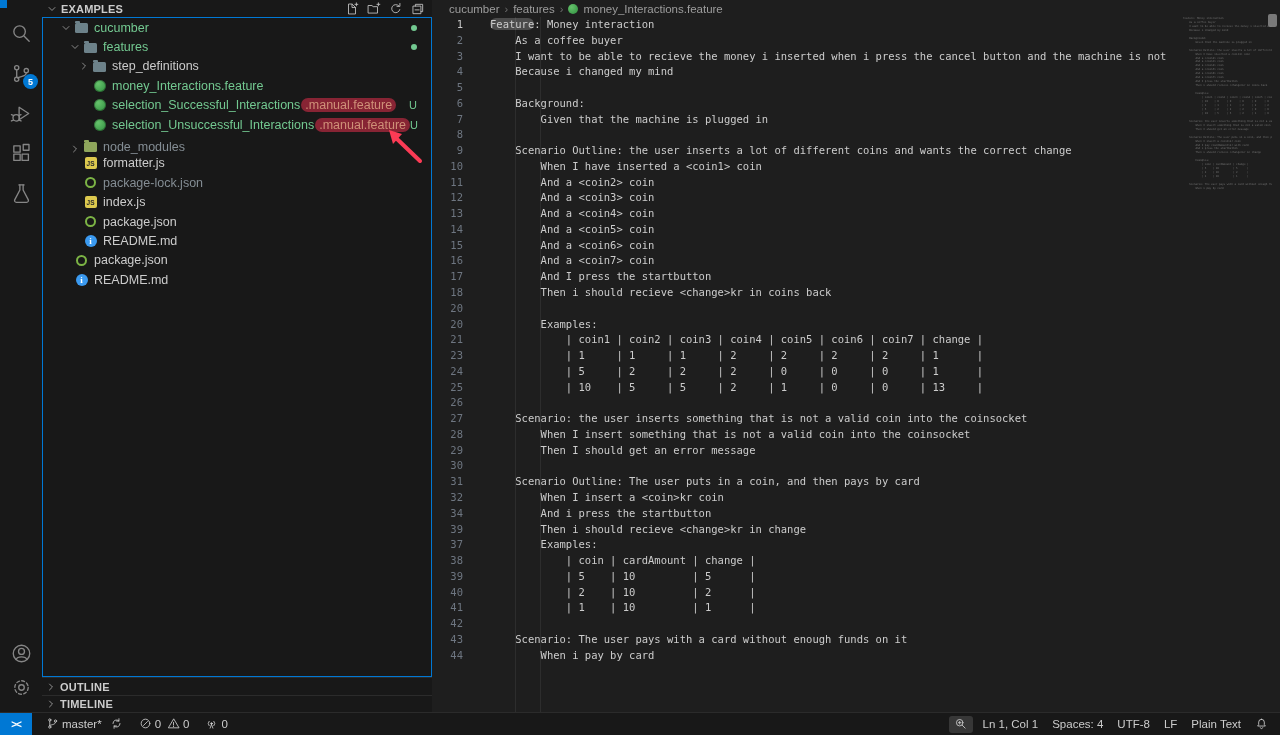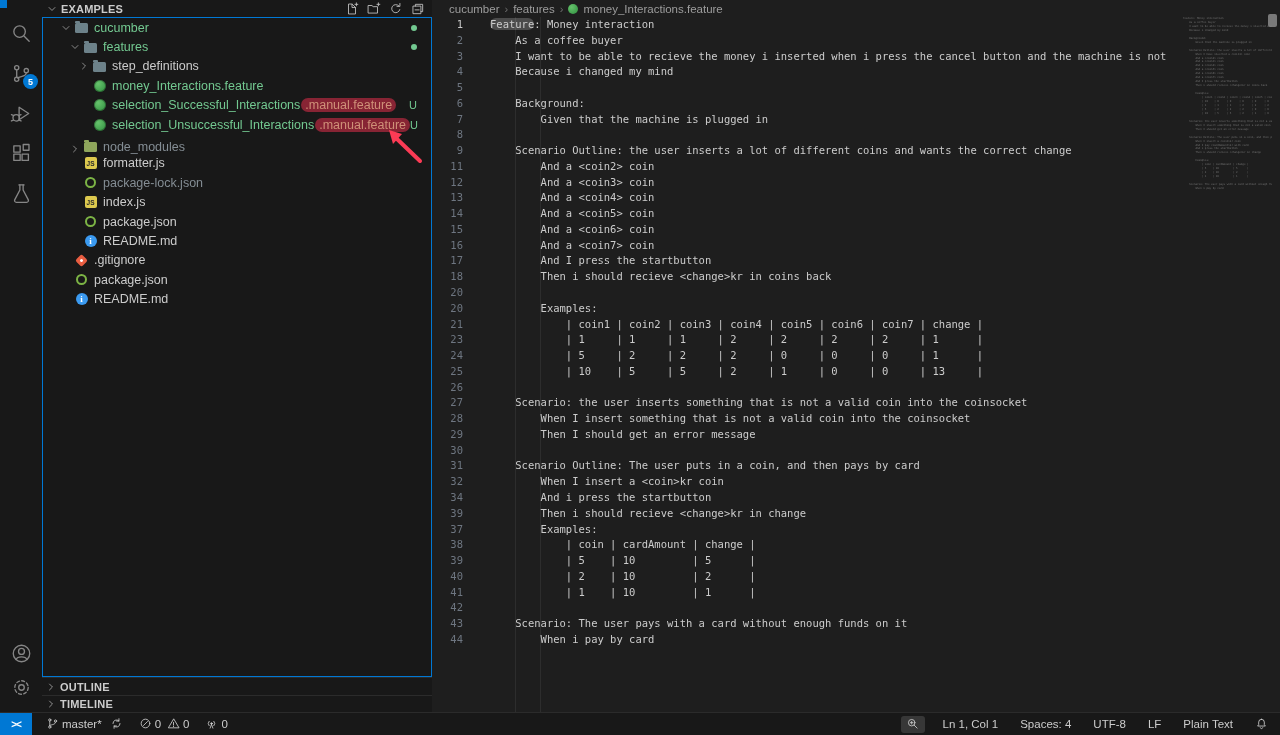--- a/index.html
+++ b/index.html
@@ -111,21 +111,21 @@
   .statusbar { position:absolute; left:0; top:712px; width:1280px; height:23px;
                background:#181818; border-top:1px solid #2b2b2b; display:flex;
                align-items:center; color:#cccccc; font-size:11.5px; }
   .sb-remote { width:32px; height:100%; background:#0078d4; color:#fff; display:flex;
                align-items:center; justify-content:center; font-weight:bold; font-size:10px;
                letter-spacing:-1px; cursor:pointer; }
   .st-item { display:flex; align-items:center; gap:3px; cursor:pointer; padding:0 4px; height:100%; }
   .st-item svg { width:13px; height:13px; stroke:#cccccc; fill:none; stroke-width:1.6;
                  stroke-linecap:round; stroke-linejoin:round; }
   .st-left { display:flex; align-items:center; margin-left:10px; gap:8px; height:100%; }
-  .st-right { margin-left:auto; display:flex; align-items:center; gap:14px; padding-right:8px; height:100%; }
+  .st-right { margin-left:auto; display:flex; align-items:center; gap:6px; padding-right:8px; height:100%; }
   .st-zoom { background:#373737; border-radius:3px; width:24px; height:17px; display:flex;
              align-items:center; justify-content:center; cursor:pointer; }
   .st-zoom svg { width:13px; height:13px; stroke:#cccccc; fill:none; stroke-width:1.6;
                  stroke-linecap:round; stroke-linejoin:round; }
 </style>
 </head>
 <body>
 
 <div class="app">
 
@@ -335,28 +335,20 @@
           </span>
           <span class="c-normal">package.json</span>
           <span class="tr-spacer"></span>
         </div>
         <div class="tree-row" style="padding-left: 24px;">
           <span class="tr-chev"></span>
           <span class="tr-icon">
             <span class="infoi">i</span>
           </span>
           <span class="c-normal">README.md</span>
-          <span class="tr-spacer"></span>
-        </div>
-        <div class="tree-row" style="padding-left: 15px;">
-          <span class="tr-chev"></span>
-          <span class="tr-icon">
-            <span class="gitd"></span>
-          </span>
-          <span class="c-normal">.gitignore</span>
           <span class="tr-spacer"></span>
         </div>
         <div class="tree-row" style="padding-left: 15px;">
           <span class="tr-chev"></span>
           <span class="tr-icon">
             <span class="npmr"></span>
           </span>
           <span class="c-normal">package.json</span>
           <span class="tr-spacer"></span>
         </div>
@@ -405,20 +397,21 @@
       <div class="guide" style="left:108px"></div>
     <div class="cl active"><span class="ln">1</span><pre class="ct"><span class="word-hl">Feature</span>: Money interaction</pre></div>
         <div class="cl"><span class="ln">2</span><pre class="ct">    As a coffee buyer</pre></div>
         <div class="cl"><span class="ln">3</span><pre class="ct">    I want to be able to recieve the money i inserted when i press the cancel button and the machine is not</pre></div>
         <div class="cl"><span class="ln">4</span><pre class="ct">    Because i changed my mind</pre></div>
         <div class="cl"><span class="ln">5</span><pre class="ct"></pre></div>
         <div class="cl"><span class="ln">6</span><pre class="ct">    Background:</pre></div>
         <div class="cl"><span class="ln">7</span><pre class="ct">        Given that the machine is plugged in</pre></div>
         <div class="cl"><span class="ln">8</span><pre class="ct"></pre></div>
         <div class="cl"><span class="ln">9</span><pre class="ct">    Scenario Outline: the user inserts a lot of different coins and wants the correct change</pre></div>
+        <div class="cl"><span class="ln">10</span><pre class="ct">        When I have inserted a &lt;coin1&gt; coin</pre></div>
         <div class="cl"><span class="ln">11</span><pre class="ct">        And a &lt;coin2&gt; coin</pre></div>
         <div class="cl"><span class="ln">12</span><pre class="ct">        And a &lt;coin3&gt; coin</pre></div>
         <div class="cl"><span class="ln">13</span><pre class="ct">        And a &lt;coin4&gt; coin</pre></div>
         <div class="cl"><span class="ln">14</span><pre class="ct">        And a &lt;coin5&gt; coin</pre></div>
         <div class="cl"><span class="ln">15</span><pre class="ct">        And a &lt;coin6&gt; coin</pre></div>
         <div class="cl"><span class="ln">16</span><pre class="ct">        And a &lt;coin7&gt; coin</pre></div>
         <div class="cl"><span class="ln">17</span><pre class="ct">        And I press the startbutton</pre></div>
         <div class="cl"><span class="ln">18</span><pre class="ct">        Then i should recieve &lt;change&gt;kr in coins back</pre></div>
         <div class="cl"><span class="ln">20</span><pre class="ct"></pre></div>
         <div class="cl"><span class="ln">20</span><pre class="ct">        Examples:</pre></div>

